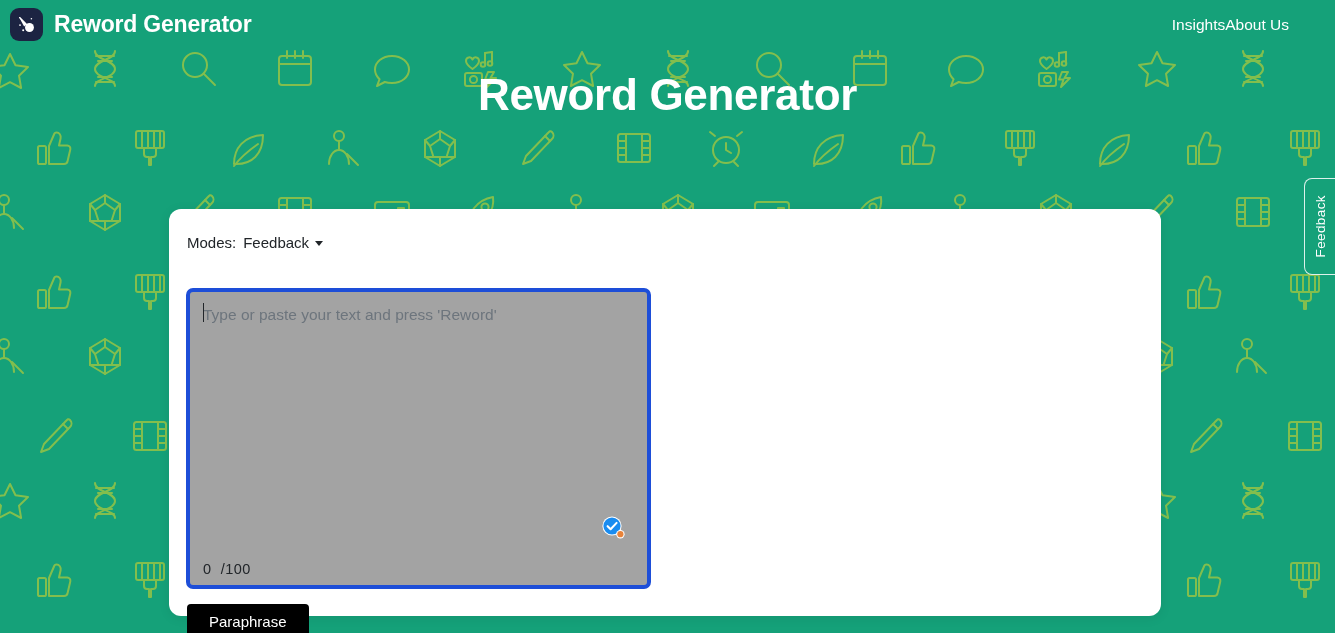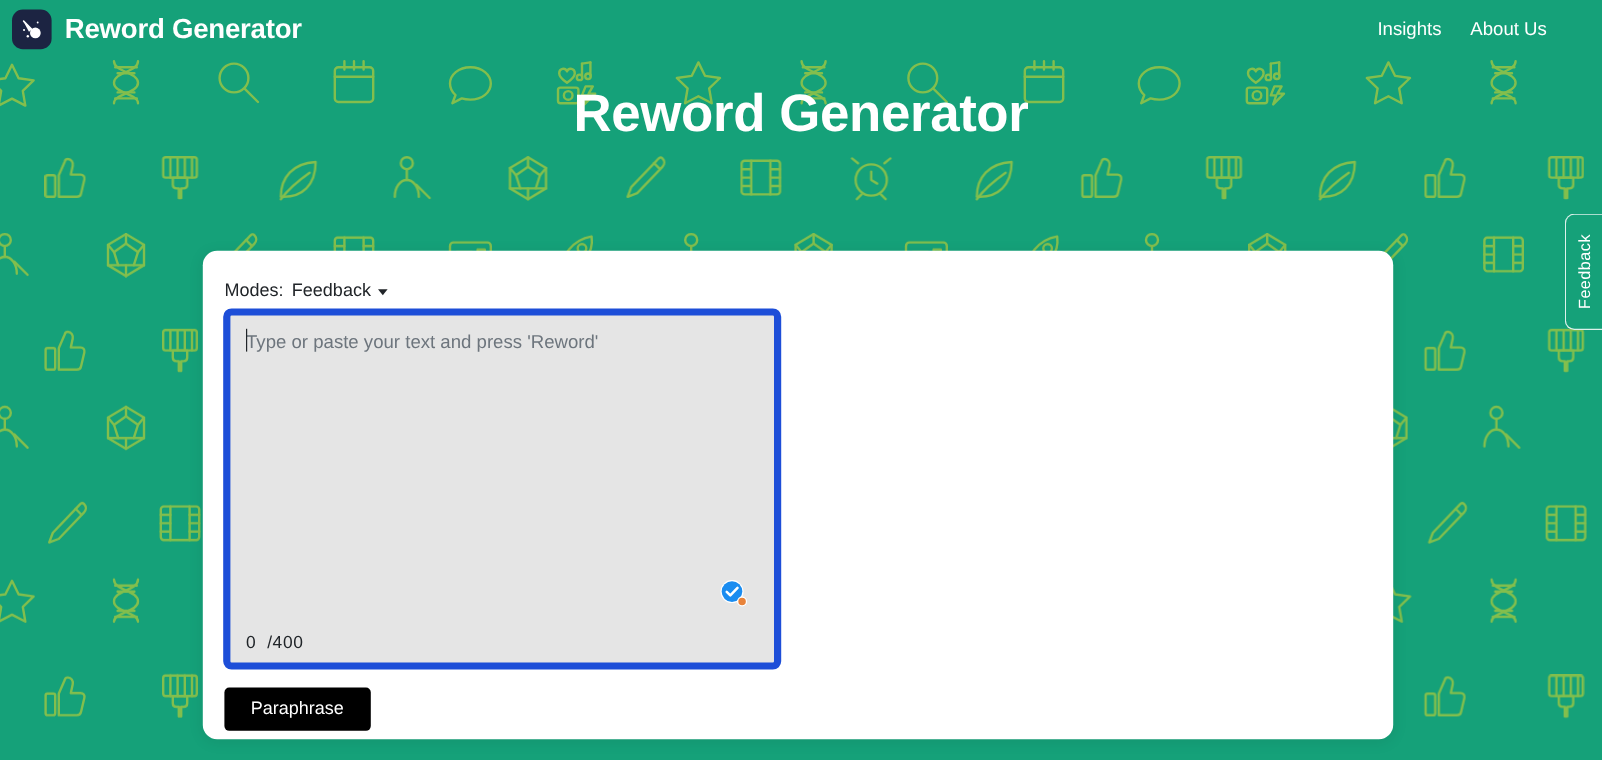--- a/index.html
+++ b/index.html
@@ -55,21 +55,20 @@
     color: #ffffff;
     font-size: 23px;
     font-weight: bold;
     letter-spacing: -0.2px;
     white-space: nowrap;
   }
   .nav {
     margin-left: auto;
     display: flex;
     align-items: center;
-    gap: 24px;
   }
   .nav-link {
     color: #ffffff;
     font-size: 15.5px;
     text-decoration: none;
     white-space: nowrap;
   }
 
   
   .hero {
@@ -142,25 +141,26 @@
     width: 0; height: 0;
     border-left: 4.5px solid transparent;
     border-right: 4.5px solid transparent;
     border-top: 5px solid #212529;
     display: inline-block;
     margin-top: 2px;
   }
 
   .io-box {
     position: relative;
-    background: #e5e5e5;
-    border: 6px solid #1d4ed8;
+    background: #a3a3a3;
+    border: 4px solid #1d4ed8;
     border-radius: 7px;
     height: 301px;
     overflow: hidden;
+    margin-top: 31px;
   }
   .pane-left .io-box  { height: 301px; }
   .pane-right .io-box { height: 301px; }
 
   .ta {
     width: 100%;
     height: 100%;
     border: none;
     outline: none;
     resize: none;
@@ -454,21 +454,21 @@
             <circle cx="11" cy="11" r="9.6" fill="#ffffff"></circle>
             <circle cx="11" cy="11" r="8.6" fill="#1a8cf0"></circle>
             <path d="M6.6 11.2 L9.6 14.2 L15.6 7.9" fill="none" stroke="#ffffff" stroke-width="2.1" stroke-linecap="round" stroke-linejoin="round"></path>
             <circle cx="19.4" cy="19.2" r="4.2" fill="#ffffff"></circle>
             <circle cx="19.4" cy="19.2" r="3.1" fill="#e8833a"></circle>
           </svg>
         </span>
 
         <span class="counter">
           <span>0</span>
-          &nbsp;<span>/400</span>
+          &nbsp;<span>/100</span>
         </span>
       </div>
 
       <div class="actions">
         <button class="btn-primary">Paraphrase</button>
       </div>
     </div>
 
 
   </div>

